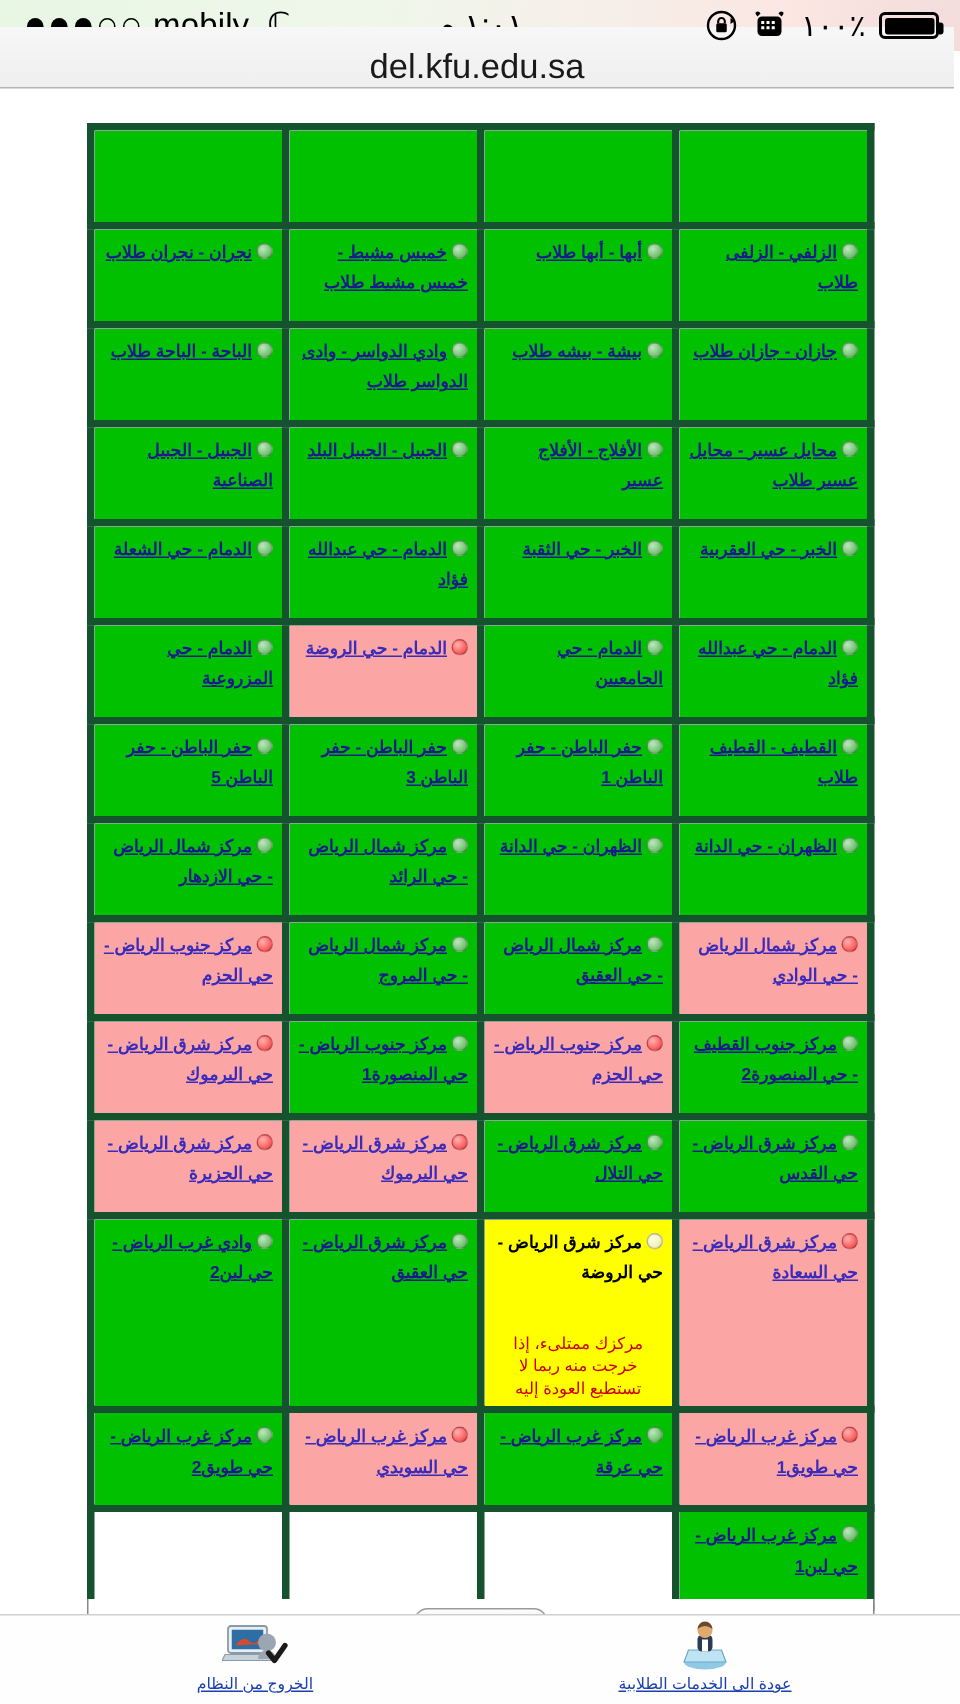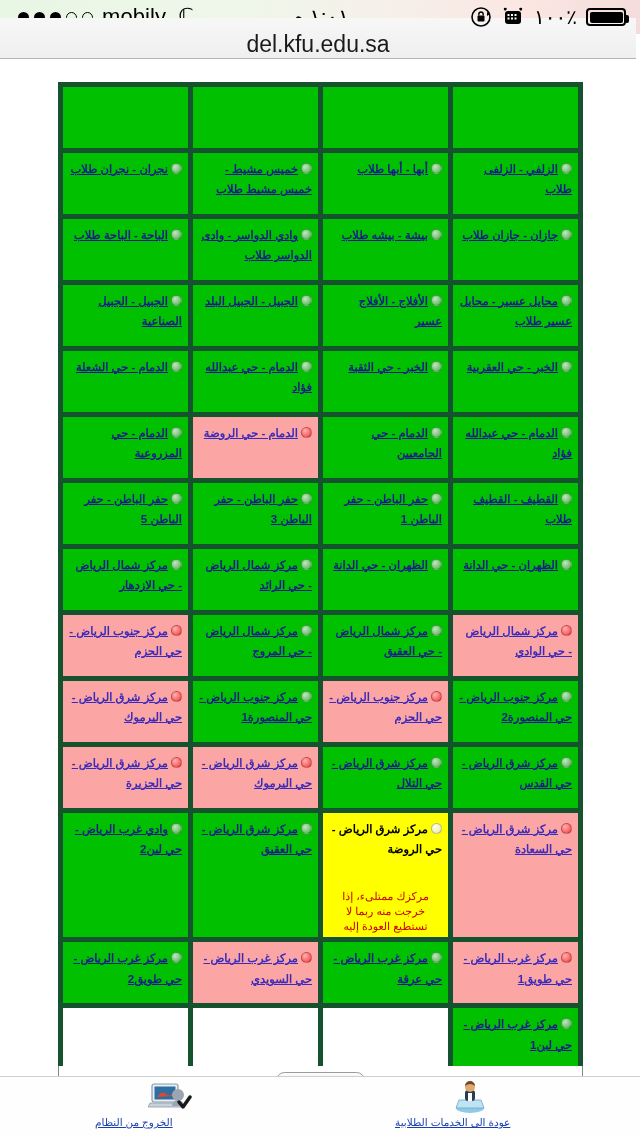--- a/index.html
+++ b/index.html
@@ -101,21 +101,21 @@
     padding:2px 18px; cursor:pointer;
   }
 
   
   #toolbar{
     position:absolute; bottom:0; left:0; width:640px; height:60px;
     background:#fefefe; border-top:1px solid #cfcfcf;
     display:flex; align-items:flex-start; justify-content:center; gap:150px;
     padding-top:2px;
   }
-  .tool{ width:150px; text-align:left; cursor:pointer; }
+  .tool{ width:150px; text-align:center; cursor:pointer; }
   .tool .ico{ height:36px; display:flex; align-items:center; justify-content:center; }
   .tool .tlbl{ font-size:10.5px; color:#1a3fb0; text-decoration:underline; display:block; margin-top:1px;}
 </style>
 </head>
 <body>
 
 <div id="statusbar">
   <div class="sb-dots">
     <span class="dot"></span>
     <span class="dot"></span>
@@ -278,21 +278,21 @@
             </td>
             <td class="g">
               <label class="cellbox"><span class="radio"></span><span class="lbl">مركز شمال الرياض - حي المروج</span></label>
             </td>
             <td class="r">
               <label class="cellbox"><span class="radio"></span><span class="lbl">مركز جنوب الرياض - حي الحزم</span></label>
             </td>
           </tr>
           <tr>
             <td class="g">
-              <label class="cellbox"><span class="radio"></span><span class="lbl">مركز جنوب الرياض - حي المنصورة2</span></label>
+              <label class="cellbox"><span class="radio"></span><span class="lbl">مركز جنوب القطيف - حي المنصورة2</span></label>
             </td>
             <td class="r">
               <label class="cellbox"><span class="radio"></span><span class="lbl">مركز جنوب الرياض - حي الحزم</span></label>
             </td>
             <td class="g">
               <label class="cellbox"><span class="radio"></span><span class="lbl">مركز جنوب الرياض - حي المنصورة1</span></label>
             </td>
             <td class="r">
               <label class="cellbox"><span class="radio"></span><span class="lbl">مركز شرق الرياض - حي اليرموك</span></label>
             </td>

